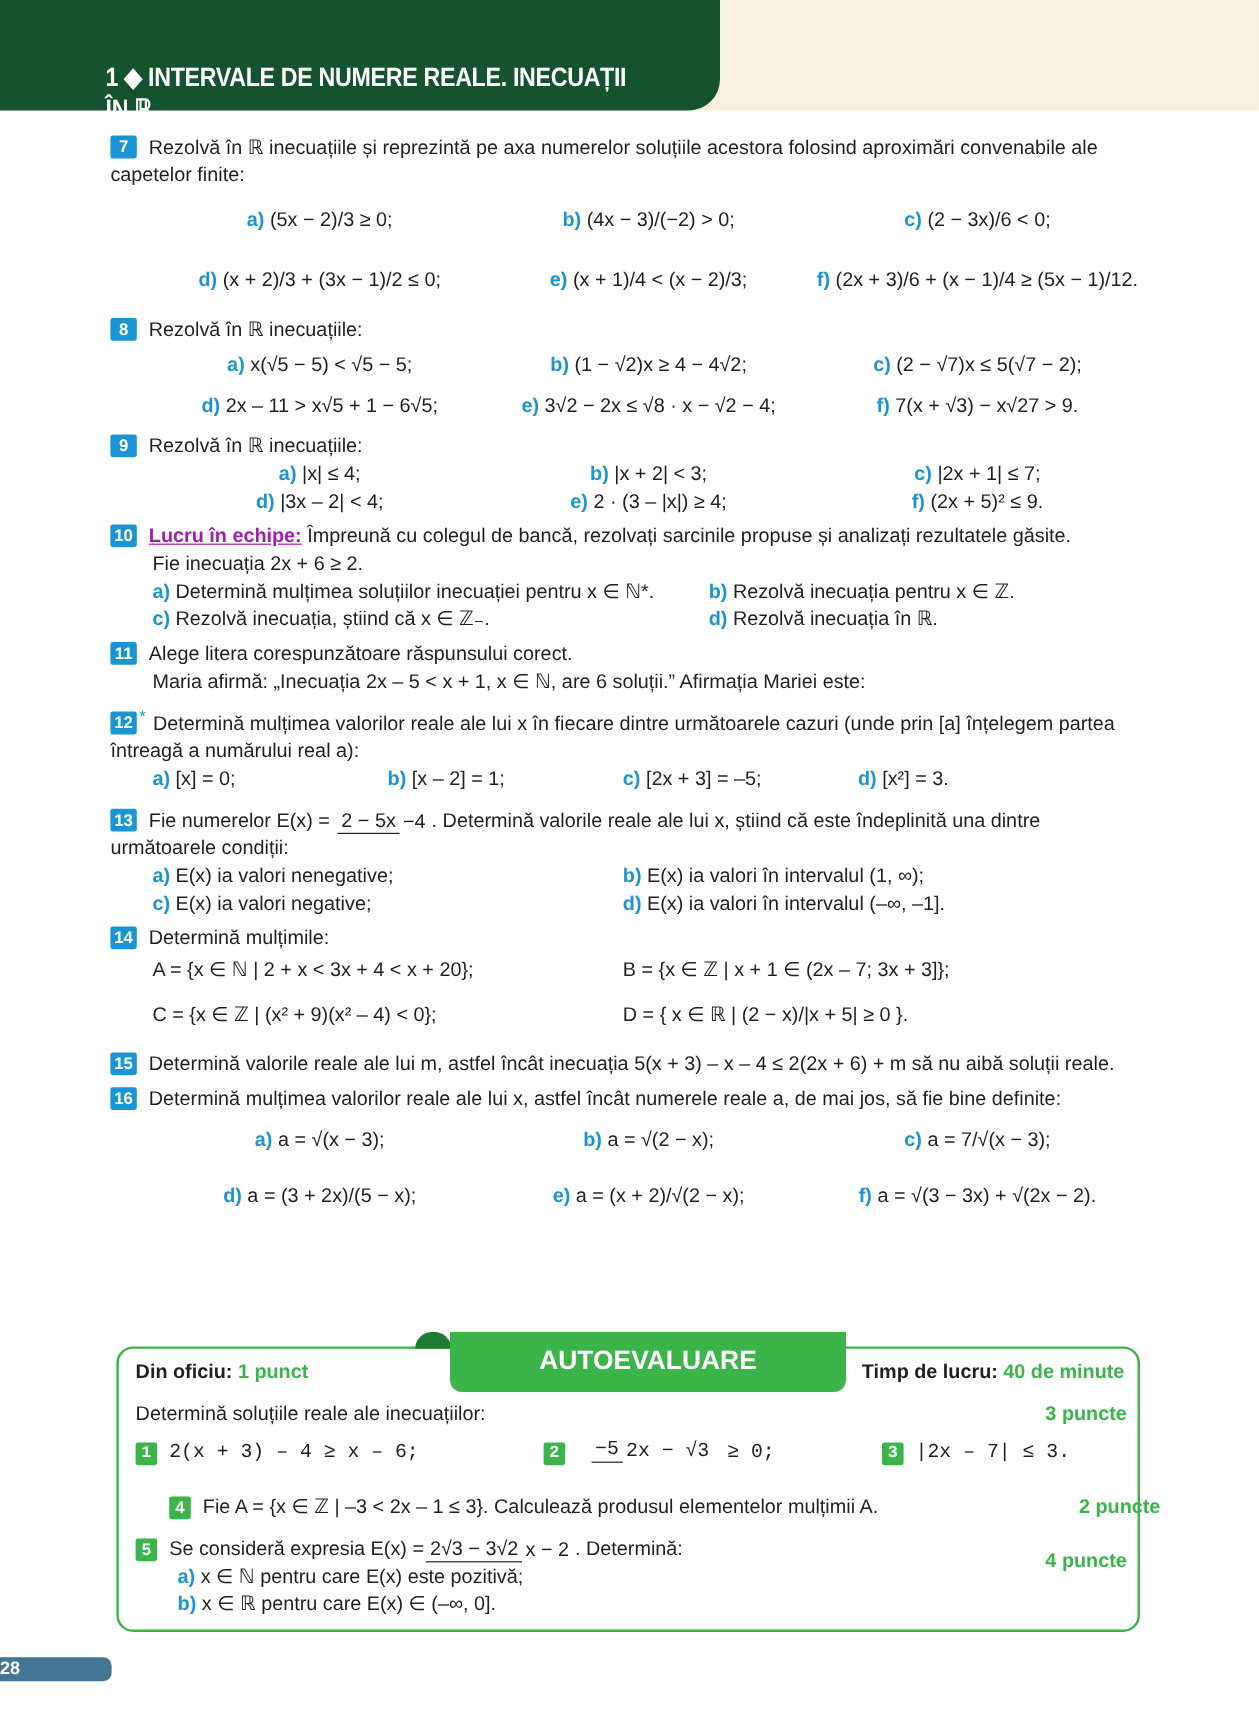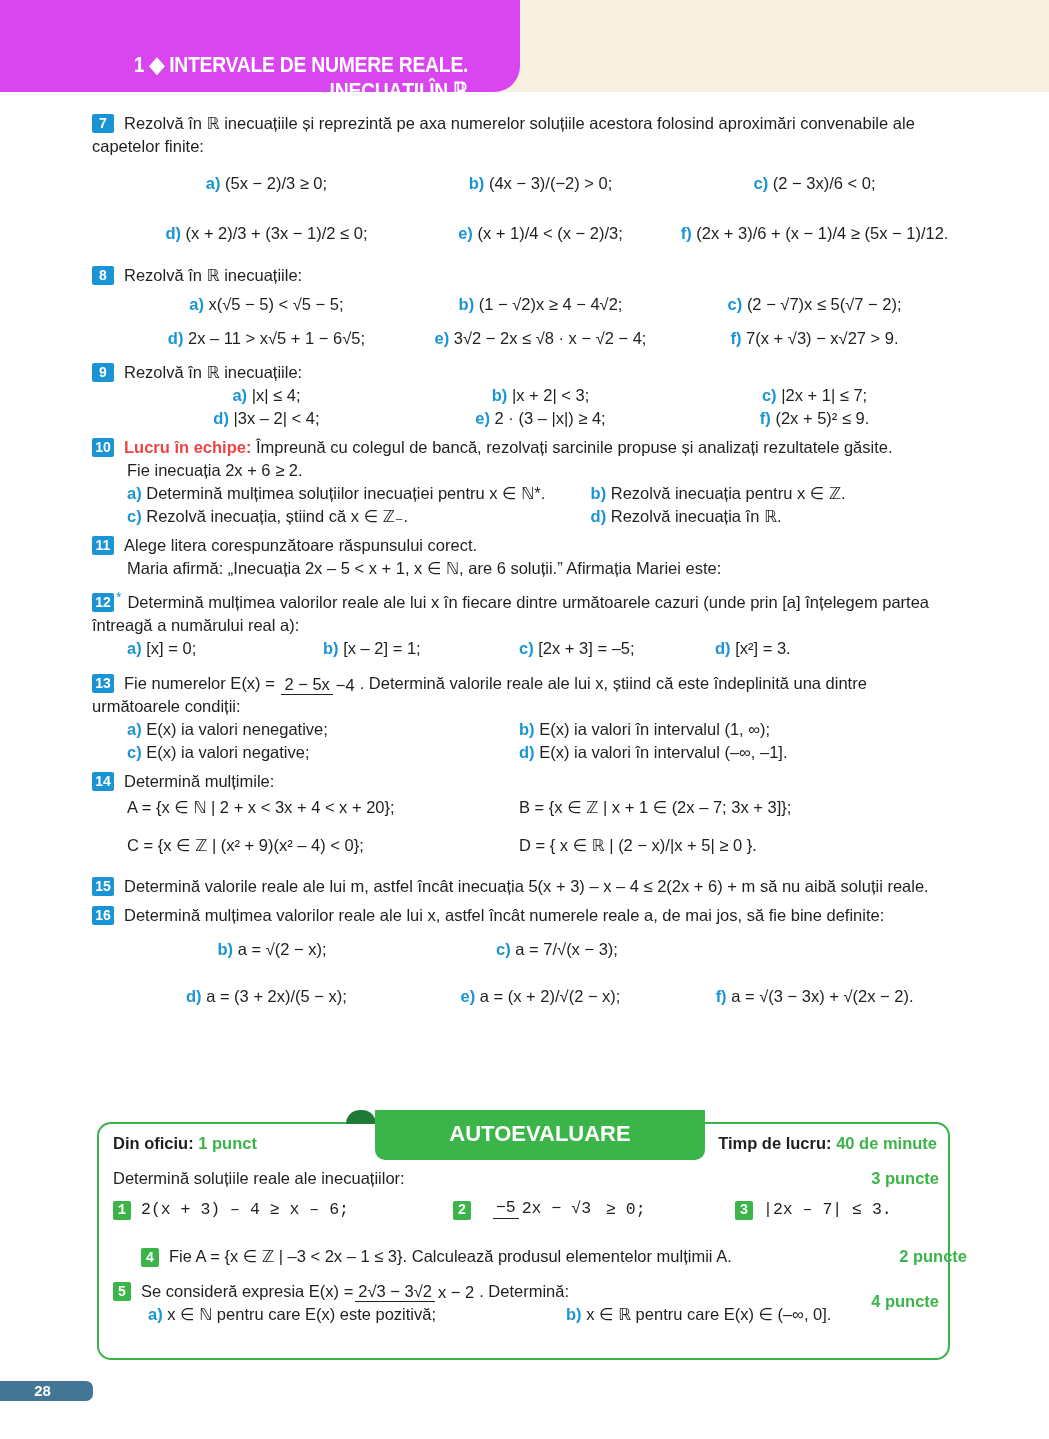--- a/index.html
+++ b/index.html
@@ -1,41 +1,41 @@
 <!DOCTYPE html>
 <html><head>
 <meta charset="utf-8">
 <style>
   html,body{margin:0;padding:0;}
   body{width:1049px;height:1439px;background:#ffffff;position:relative;overflow:hidden;
        font-family:"Liberation Sans","DejaVu Sans",sans-serif;color:#1f1f1f;font-size:16.5px;}
   .top-band{position:absolute;left:0;top:0;width:1049px;height:92px;background:#f7efdf;}
-  .chapter-tab{position:absolute;left:0;top:0;width:520px;height:92px;background:#d946ef;
-       border-bottom-right-radius:26px;text-align:right;}
+  .chapter-tab{position:absolute;left:0;top:0;width:600px;height:92px;background:#14532d;
+       border-bottom-right-radius:26px;}
   .chapter-title{position:absolute;left:88px;top:52px;color:#fff;font-weight:bold;font-size:22px;
        letter-spacing:-0.3px;font-family:"Liberation Sans",sans-serif;transform:scaleX(0.88);transform-origin:left;}
   .content{position:absolute;left:98px;top:112px;width:856px;}
   .ex{position:relative;margin-bottom:6px;line-height:23px;}
   .num{display:inline-block;background:#1a94d4;color:#fff;font-weight:bold;font-size:14px;
        min-width:18px;height:19px;line-height:19px;text-align:center;padding:0 2px;margin-right:10px;
        border-radius:2px;vertical-align:1px;}
   .star{color:#1a94d4;font-size:14px;vertical-align:6px;margin-left:-8px;margin-right:6px;}
-  .lbl{color:#ef4444;font-weight:bold;}
+  .lbl{color:#a21caf;font-weight:bold;text-decoration:underline;}
   .sub{color:#1a94d4;font-weight:bold;}
   .row{display:flex;padding-left:35px;align-items:center;}
   .row.c3 > div{width:290px;text-align:center;}
   .row.c3 > div:nth-child(2){width:280px;}
   .row.c2 > div{width:392px;}
   .row.c4 > div{width:196px;}
   .indent{padding-left:35px;}
   .frac{display:inline-flex;flex-direction:row;align-items:center;vertical-align:middle;margin:0 2px;line-height:20px;}
   .frac .n{border-bottom:1px solid #222;padding:0 3px;}
   .frac .d{padding:0 3px;}
   .page-num{position:absolute;left:0;top:1381px;width:93px;height:20px;background:#437594;border-radius:0 7px 7px 0;
-       color:#fff;font-weight:bold;font-size:15px;text-align:center;padding-right:8px;box-sizing:border-box;line-height:20px;}
+       color:#fff;font-weight:bold;font-size:15px;text-align:left;padding-right:8px;box-sizing:border-box;line-height:20px;}
   
   .auto-box{position:absolute;left:97px;top:1122px;width:853px;height:238px;border:2.5px solid #3bb54a;border-radius:14px;box-sizing:border-box;}
   .auto-ribbon{position:absolute;left:375px;top:1110px;width:330px;height:50px;background:#3bb54a;border-radius:0 0 10px 10px;
        color:#fff;font-weight:bold;font-size:22px;text-align:center;line-height:48px;}
   .ribbon-curl{position:absolute;top:1110px;width:30px;height:14px;background:#1f7a35;border-radius:14px 14px 0 0;}
   .auto-head{position:absolute;top:1134px;font-weight:bold;font-size:16.5px;}
   .green{color:#3bb54a;font-weight:bold;}
   .gnum{display:inline-block;background:#3bb54a;color:#fff;font-weight:bold;font-size:14px;width:18px;height:19px;line-height:19px;text-align:center;border-radius:2px;margin-right:10px;}
   .arow{position:absolute;left:113px;width:826px;line-height:23px;}
   .pts{position:absolute;right:0;top:0;color:#3bb54a;font-weight:bold;}
@@ -148,20 +148,21 @@
     </div>
   </div>
 
   <div class="ex" style="margin-left:-6px;">
     <div><span class="num">15</span><span>Determină valorile reale ale lui m, astfel încât inecuația 5(x + 3) – x – 4 ≤ 2(2x + 6) + m să nu aibă soluții reale.</span></div>
   </div>
 
   <div class="ex" style="margin-left:-6px;">
     <div><span class="num">16</span><span>Determină mulțimea valorilor reale ale lui x, astfel încât numerele reale a, de mai jos, să fie bine definite:</span></div>
     <div class="row c3" style="height:44px;">
+      <div><span class="sub">a)</span> <span>a = √(x − 3);</span></div>
       <div><span class="sub">b)</span> <span>a = √(2 − x);</span></div>
       <div><span class="sub">c)</span> <span>a = 7/√(x − 3);</span></div>
     </div>
     <div class="row c3" style="height:50px;">
       <div><span class="sub">d)</span> <span>a = (3 + 2x)/(5 − x);</span></div>
       <div><span class="sub">e)</span> <span>a = (x + 2)/√(2 − x);</span></div>
       <div><span class="sub">f)</span> <span>a = √(3 − 3x) + √(2x − 2).</span></div>
     </div>
   </div>
 </div>
@@ -201,19 +202,19 @@
   <div style="display:flex;align-items:center;">
     <span class="gnum">5</span>
       <span>Se consideră expresia E(x) =</span>
     <span class="frac">
         <span class="n">2√3 − 3√2</span>
         <span class="d">x − 2</span>
       </span>
     <span>. Determină:</span>
   </div>
   <span class="pts" style="top:10px">4 puncte</span>
-  <div style="display:flex;padding-left:35px;">
+  <div style="display:flex;padding-left:35px;flex-direction:column;">
     <div style="width:418px"><span class="sub">a)</span> <span>x ∈ ℕ pentru care E(x) este pozitivă;</span></div>
     <div><span class="sub">b)</span> <span>x ∈ ℝ pentru care E(x) ∈ (–∞, 0].</span></div>
   </div>
 </div>
 
 <div class="page-num">28</div>
 
 </body></html>

